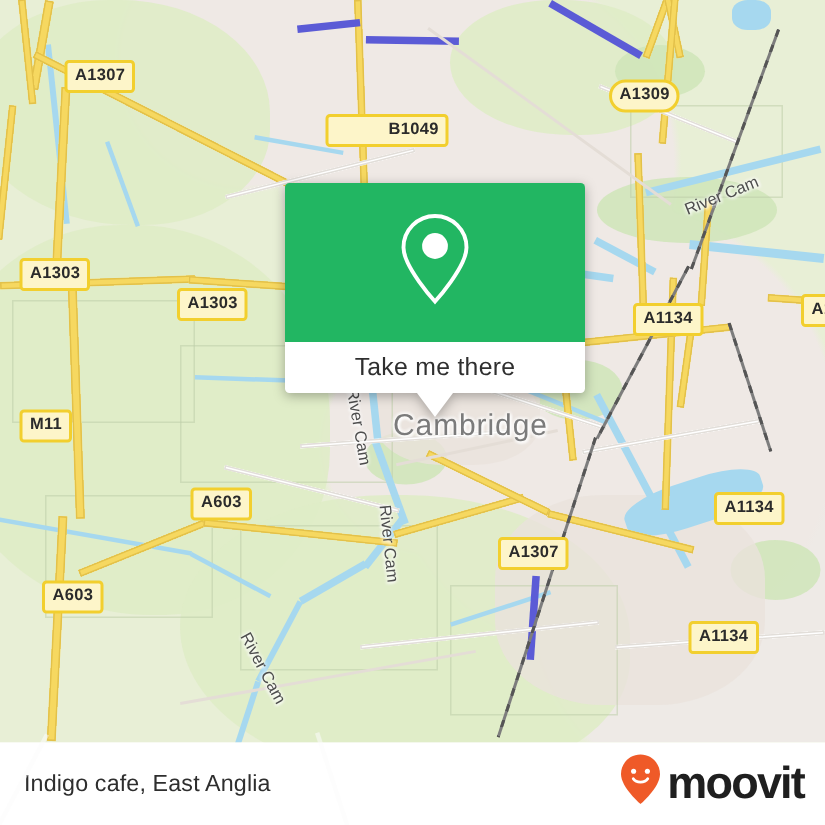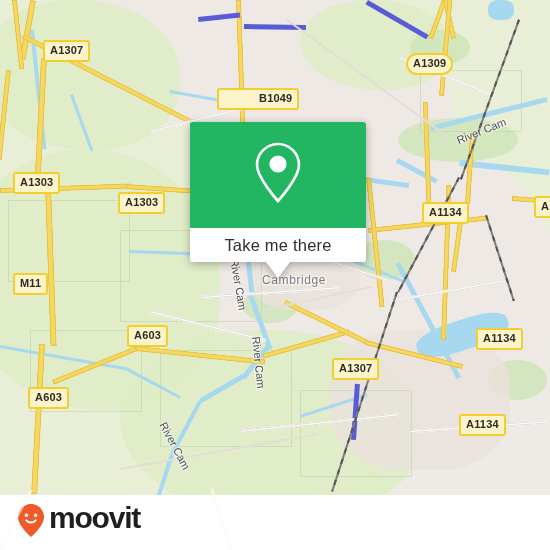--- a/index.html
+++ b/index.html
@@ -39,47 +39,47 @@
   .rail:after{content:"";position:absolute;left:0;top:0;right:0;bottom:0;
     background:repeating-linear-gradient(90deg,#555 0 5px,transparent 5px 11px);}
 
   
   .shield{position:absolute;background:#fdf5c9;border:2px solid #f2cf2e;border-radius:3px;
     color:#2b2b2b;font-size:11px;font-weight:700;line-height:1;
     padding:3px 5px 4px;letter-spacing:.2px;white-space:nowrap;
     font-family:"Liberation Sans",sans-serif;}
 
   
-  .place{position:absolute;color:#7b7b7b;font-size:12px;letter-spacing:.6px;
+  .place{position:absolute;color:#7b7b7b;font-size:20px;letter-spacing:.6px;
     text-shadow:0 0 3px #fff,0 0 3px #fff,0 0 3px #fff,1px 1px 2px #fff;white-space:nowrap;}
   .riverlabel{position:absolute;color:#4d4d4d;font-size:11px;white-space:nowrap;
     text-shadow:0 0 3px #fff,0 0 3px #fff,1px 1px 2px #fff;transform-origin:0 0;}
 
   
   #attrib{position:absolute;left:0;bottom:0;background:rgba(255,255,255,.72);
     color:#2f2f2f;font-size:12.5px;padding:5px 9px 6px 12px;white-space:nowrap;}
 
   
-  #callout{position:absolute;left:190px;top:122px;width:176px;
+  #callout{position:absolute;left:190px;top:122px;width:200px;
     filter:drop-shadow(0 2px 4px rgba(0,0,0,.30));}
   #callout .top{height:106px;background:#22b662;border-radius:3px 3px 0 0;
     display:flex;align-items:center;justify-content:center;}
   #callout .bottom{height:34px;background:#ffffff;border-radius:0 0 3px 3px;
     display:flex;align-items:center;justify-content:center;}
   #callout .cta{color:#2f2f2f;font-size:16.5px;letter-spacing:.2px;}
   #callout .tail{position:absolute;left:50%;margin-left:-12px;top:140px;
     width:0;height:0;border-left:12px solid transparent;border-right:12px solid transparent;
     border-top:16px solid #ffffff;}
 
   
   #footer{position:absolute;left:0;top:495px;width:550px;height:55px;background:#ffffff;
     display:flex;align-items:center;justify-content:space-between;
     padding:0 14px 0 16px;box-sizing:border-box;}
   #footer .placename{color:#2e2e2e;font-size:15.5px;letter-spacing:.1px;}
-  #brand{display:flex;align-items:flex-start;gap:3px;}
+  #brand{display:flex;align-items:center;gap:3px;}
   #brand .word{color:#1f1f1f;font-size:30px;font-weight:700;letter-spacing:-1.2px;
     line-height:1;}
   .ghost{position:absolute;background:#fbfbfb;opacity:.55;transform-origin:0 0;}
 </style>
 </head>
 <body>
 
 <div id="app">
 
   <div id="map">
@@ -186,21 +186,21 @@
     <div class="rail" style="left:487px;top:215px;width:90px;height:2px;transform:rotate(72deg);transform-origin:0 0;"></div>
 
     <div class="place" style="left:262px;top:273px;">Cambridge</div>
 
     <div class="riverlabel" style="left:455px;top:135px;transform:rotate(-22deg);">River Cam</div>
     <div class="riverlabel" style="left:240px;top:258px;transform:rotate(80deg);">River Cam</div>
     <div class="riverlabel" style="left:262px;top:336px;transform:rotate(84deg);">River Cam</div>
     <div class="riverlabel" style="left:168px;top:420px;transform:rotate(62deg);">River Cam</div>
 
     <div class="shield" style="left:43px;top:40px;">A1307</div>
-    <div class="shield" style="left:217px;top:88px;padding-left:40px;">B1049</div>
+    <div class="shield" style="left:217px;top:76px;padding-left:40px;">B1049</div>
     <div class="shield" style="left:406px;top:53px;border-radius:11px;">A1309</div>
     <div class="shield" style="left:13px;top:172px;">A1303</div>
     <div class="shield" style="left:118px;top:192px;">A1303</div>
     <div class="shield" style="left:422px;top:202px;">A1134</div>
     <div class="shield" style="left:534px;top:196px;">A1</div>
     <div class="shield" style="left:13px;top:273px;">M11</div>
     <div class="shield" style="left:127px;top:325px;">A603</div>
     <div class="shield" style="left:476px;top:328px;">A1134</div>
     <div class="shield" style="left:332px;top:358px;">A1307</div>
     <div class="shield" style="left:28px;top:387px;">A603</div>
@@ -219,20 +219,21 @@
     </div>
     <div class="bottom">
       <span class="cta">Take me there</span>
     </div>
     <div class="tail"></div>
   </div>
 
   <div id="footer">
     <div class="ghost" style="left:30px;top:-6px;width:3px;height:70px;transform:rotate(28deg);"></div>
     <div class="ghost" style="left:210px;top:-6px;width:3px;height:70px;transform:rotate(-18deg);"></div>
+    <span class="placename">Indigo cafe, East Anglia</span>
     <div id="brand">
       <span>
         <svg width="30" height="36" viewBox="0 0 30 36" aria-hidden="true">
           <path d="M15 1 C7.8 1 2 6.8 2 14 C2 23 15 34 15 34 C15 34 28 23 28 14 C28 6.8 22.2 1 15 1 Z" fill="#ef5a28"></path>
           <circle cx="10.4" cy="12.2" r="1.7" fill="#ffffff"></circle>
           <circle cx="19.6" cy="12.2" r="1.7" fill="#ffffff"></circle>
           <path d="M10.2 17.2 C12.2 20.2 17.8 20.2 19.8 17.2" fill="none" stroke="#ffffff" stroke-width="1.9" stroke-linecap="round"></path>
         </svg>
       </span>
       <span class="word">moovit</span>

